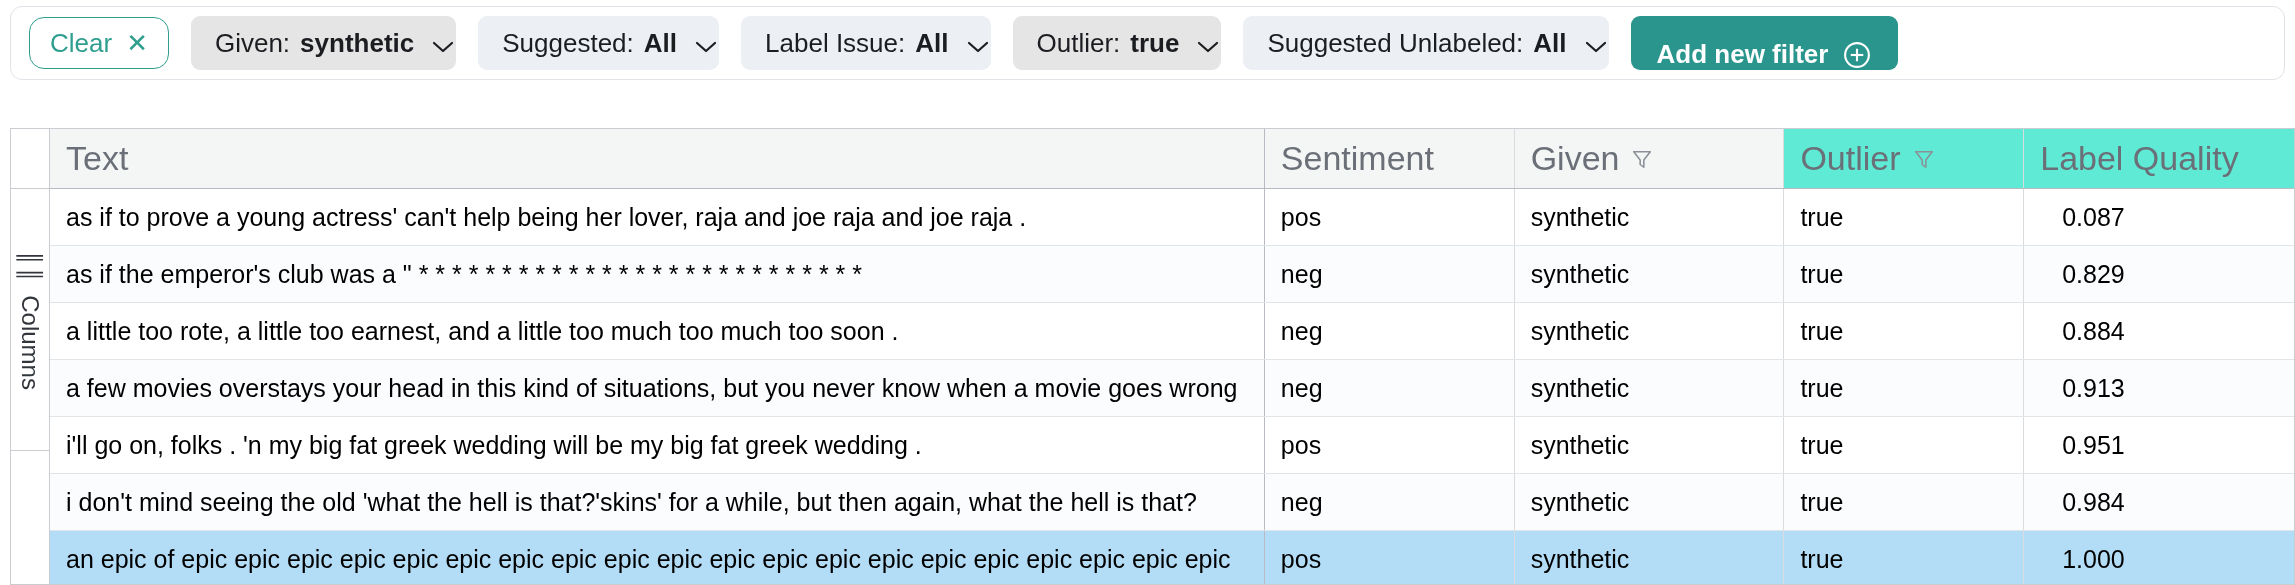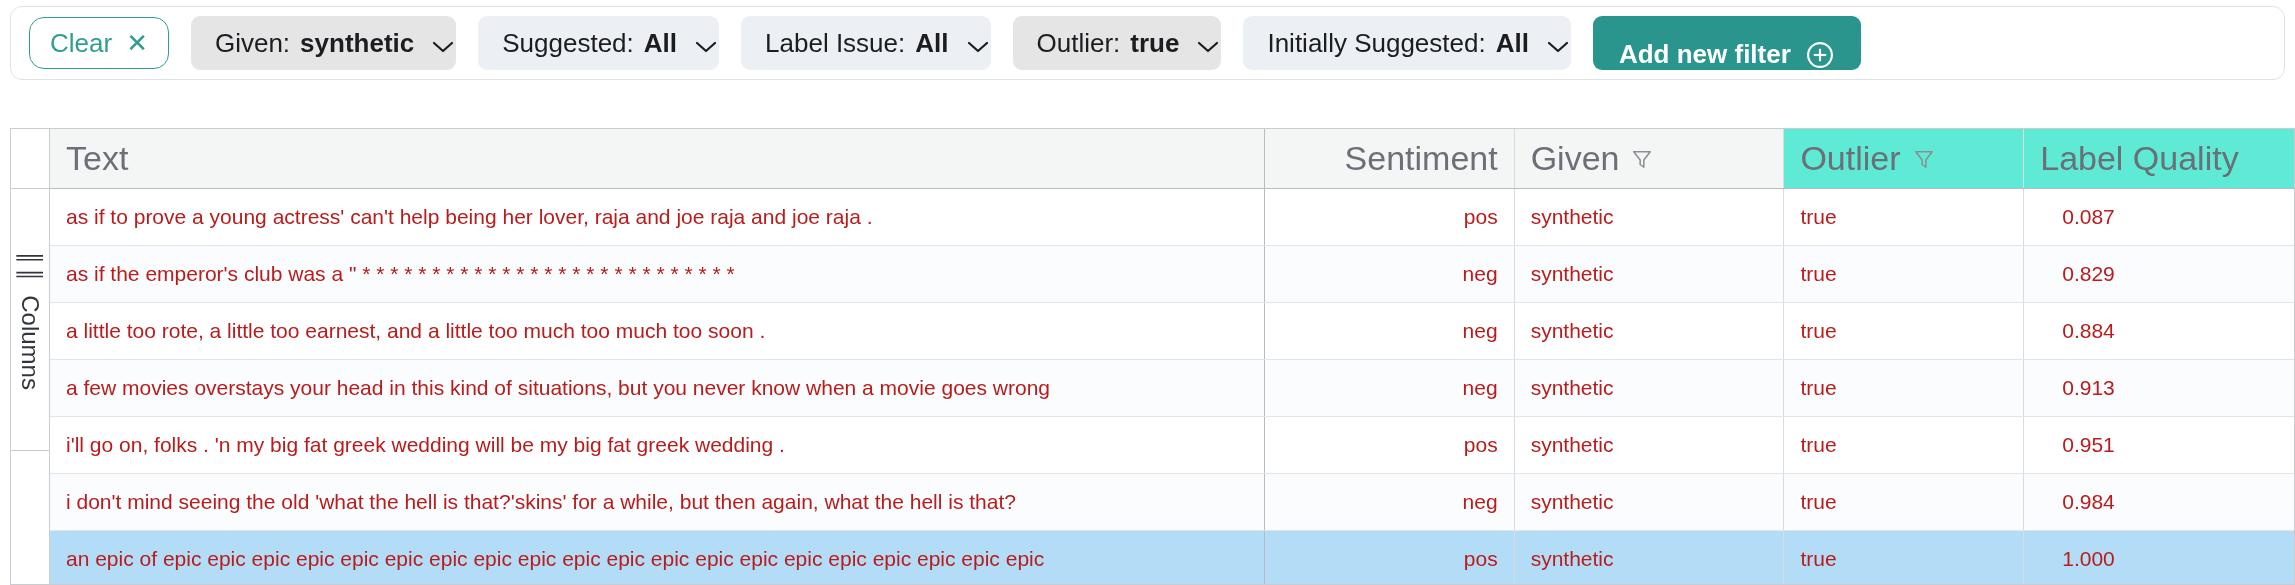--- a/index.html
+++ b/index.html
@@ -127,32 +127,32 @@
     align-items: stretch;
   }
   .hdr {
     background: #f4f6f6;
     border-bottom: 1px solid #b8bcc2;
     height: 60px;
   }
   .cell {
     display: flex; align-items: center;
     padding: 0 16px;
-    font-size: 21px;
-    color: #b91c1c;
+    font-size: 25px;
+    color: #000000;
     overflow: hidden;
     white-space: nowrap;
   }
   .hdr .cell {
     color: #6b7078;
     font-size: 34px;
     gap: 12px;
   }
   .c-text      { width: 1215px; }
-  .c-sentiment { width: 250px; justify-content: flex-end; }
+  .c-sentiment { width: 250px; }
   .c-given     { width: 270px; }
   .c-outlier   { width: 240px; }
   .c-quality   { width: 271px; }
 
   .vsep { border-left: 1px solid #b8bcc2; }
   .vsep-light { border-left: 1px solid #d9dcdf; }
 
   .row.body { border-bottom: 1px solid #e2e5e8; }
   .row.body.odd  { background: #ffffff; }
   .row.body.even { background: #fbfcfd; }
@@ -210,21 +210,21 @@
       <div class="chip active">
         <span class="chip-label">Outlier:</span>
         <span class="chip-value">true</span>
         <span class="caret">
           <svg width="22" height="14" viewBox="0 0 22 14" fill="none" stroke="#1b1d21" stroke-width="2.2" stroke-linecap="round" stroke-linejoin="round">
             <polyline points="2,3 11,11 20,3"></polyline>
           </svg>
         </span>
       </div>
       <div class="chip neutral">
-        <span class="chip-label">Initially Suggested:</span>
+        <span class="chip-label">Suggested Unlabeled:</span>
         <span class="chip-value">All</span>
         <span class="caret">
           <svg width="22" height="14" viewBox="0 0 22 14" fill="none" stroke="#1b1d21" stroke-width="2.2" stroke-linecap="round" stroke-linejoin="round">
             <polyline points="2,3 11,11 20,3"></polyline>
           </svg>
         </span>
       </div>
     </div>
 
   <button class="addfilter-btn">

